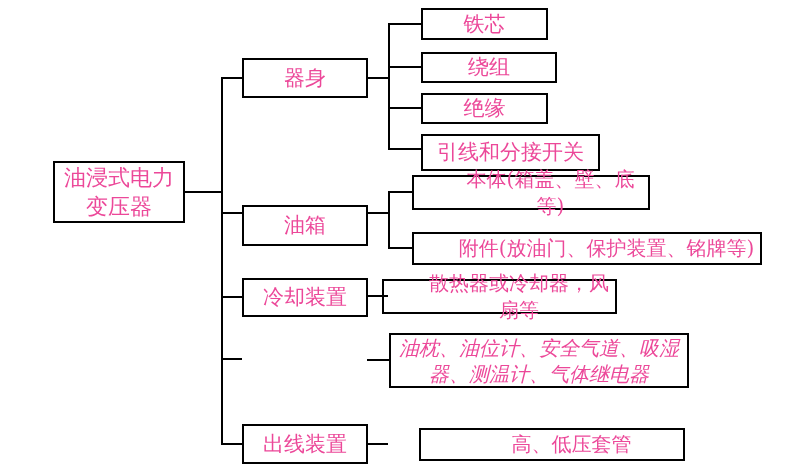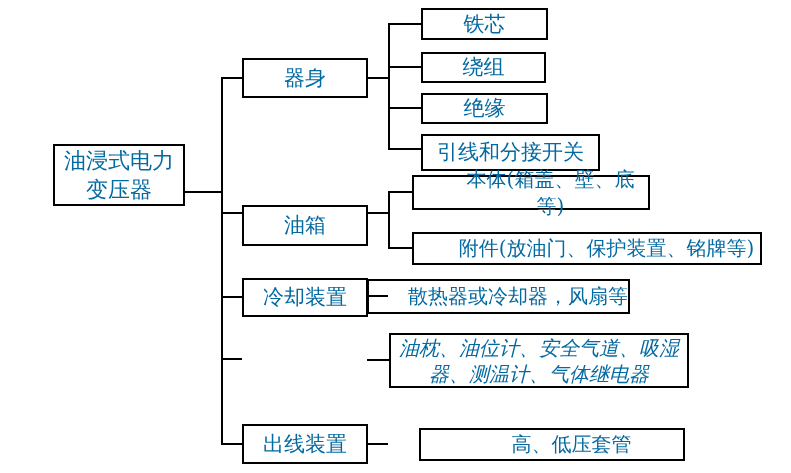--- a/index.html
+++ b/index.html
@@ -13,21 +13,21 @@
     width: 791px;
     height: 473px;
     background: #ffffff;
     overflow: hidden;
   }
   .node {
     position: absolute;
     box-sizing: border-box;
     border: 2px solid #000000;
     background: #ffffff;
-    color: #0369a1;
+    color: #ec4899;
     display: flex;
     align-items: center;
     justify-content: center;
     text-align: center;
     font-size: 21px;
     line-height: 27px;
     white-space: pre-line;
   }
   .node.small { font-size: 21px; }
   .node.wide  { font-size: 20px; padding-left: 39px; }
@@ -36,37 +36,37 @@
   .line {
     position: absolute;
     background: #000000;
   }
 </style>
 </head>
 <body>
 
 <div class="canvas">
 
-  <div class="node root" style="left:53px;top:144px;width:132px;height:62px;">油浸式电力
+  <div class="node root" style="left:53px;top:161px;width:132px;height:62px;">油浸式电力
 变压器</div>
 
   <div class="node" style="left:242px;top:58px;width:126px;height:40px;">器身</div>
   <div class="node" style="left:242px;top:193px;width:126px;height:41px;margin-top:12px;">油箱</div>
   <div class="node" style="left:242px;top:278px;width:126px;height:39px;">冷却装置</div>
   <div class="node" style="left:242px;top:424px;width:126px;height:40px;">出线装置</div>
 
   <div class="node small" style="left:421px;top:8px;width:127px;height:32px;">铁芯</div>
-  <div class="node small" style="left:421px;top:52px;width:125px;height:31px;">绕组</div>
+  <div class="node small" style="left:421px;top:52px;width:136px;height:31px;">绕组</div>
   <div class="node small" style="left:421px;top:93px;width:127px;height:31px;">绝缘</div>
   <div class="node small" style="left:421px;top:134px;width:179px;height:37px;">引线和分接开关</div>
 
   <div class="node wide" style="left:412px;top:175px;width:238px;height:35px;">本体(箱盖、壁、底等)</div>
   <div class="node wide" style="left:412px;top:232px;width:350px;height:33px;">附件(放油门、保护装置、铭牌等)</div>
 
-  <div class="node wide" style="left:367px;top:279px;width:263px;height:35px;">散热器或冷却器，风扇等</div>
+  <div class="node wide" style="left:382px;top:279px;width:235px;height:35px;">散热器或冷却器，风扇等</div>
 
   <div class="node twoline" style="left:389px;top:333px;width:300px;height:55px;font-style:italic;">油枕、油位计、安全气道、吸湿
 器、测温计、气体继电器</div>
 
   <div class="node wide" style="left:387px;top:428px;width:266px;height:33px;margin-left:32px;">高、低压套管</div>
 
   <div class="line" style="left:184px;top:191px;width:38px;height:2px;"></div>
 
   <div class="line" style="left:221px;top:77px;width:2px;height:368px;"></div>
 

